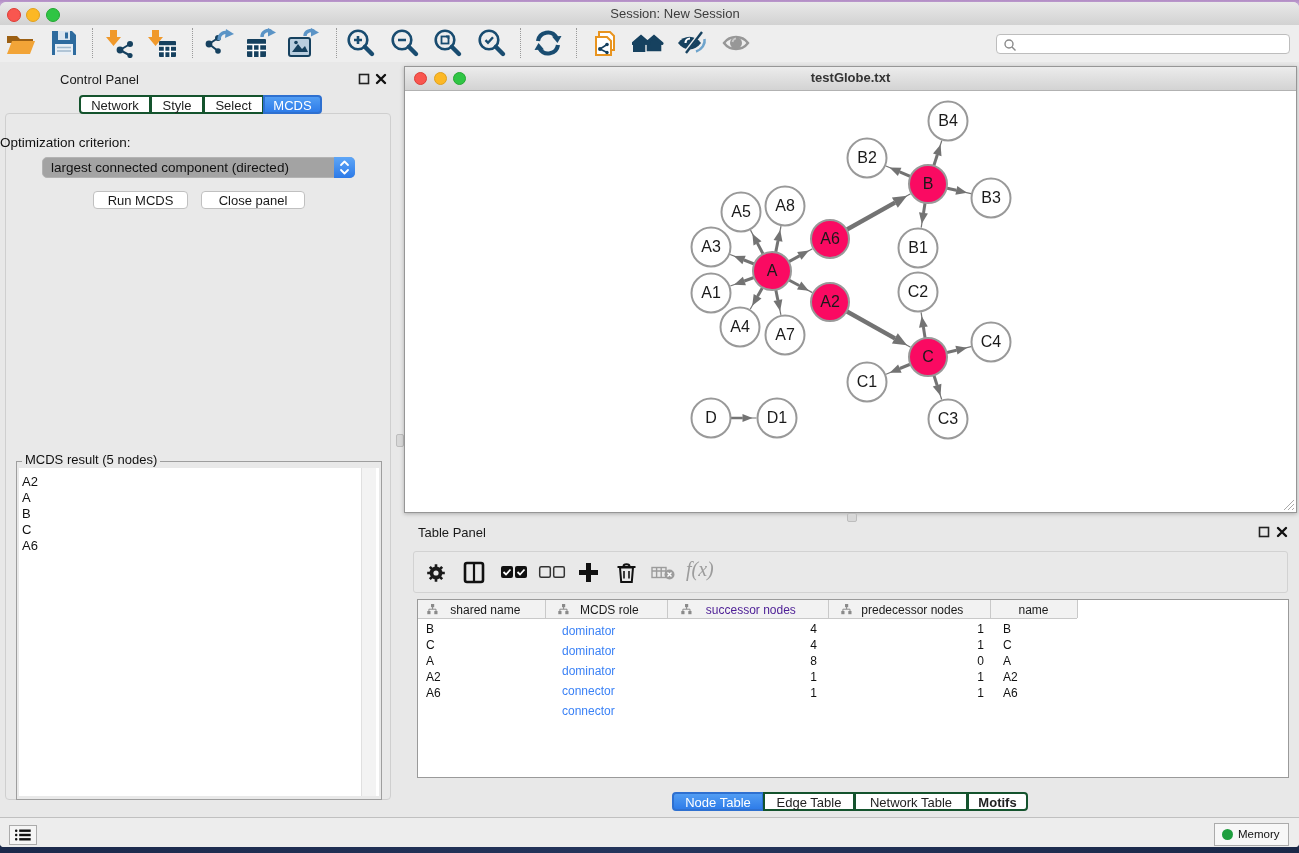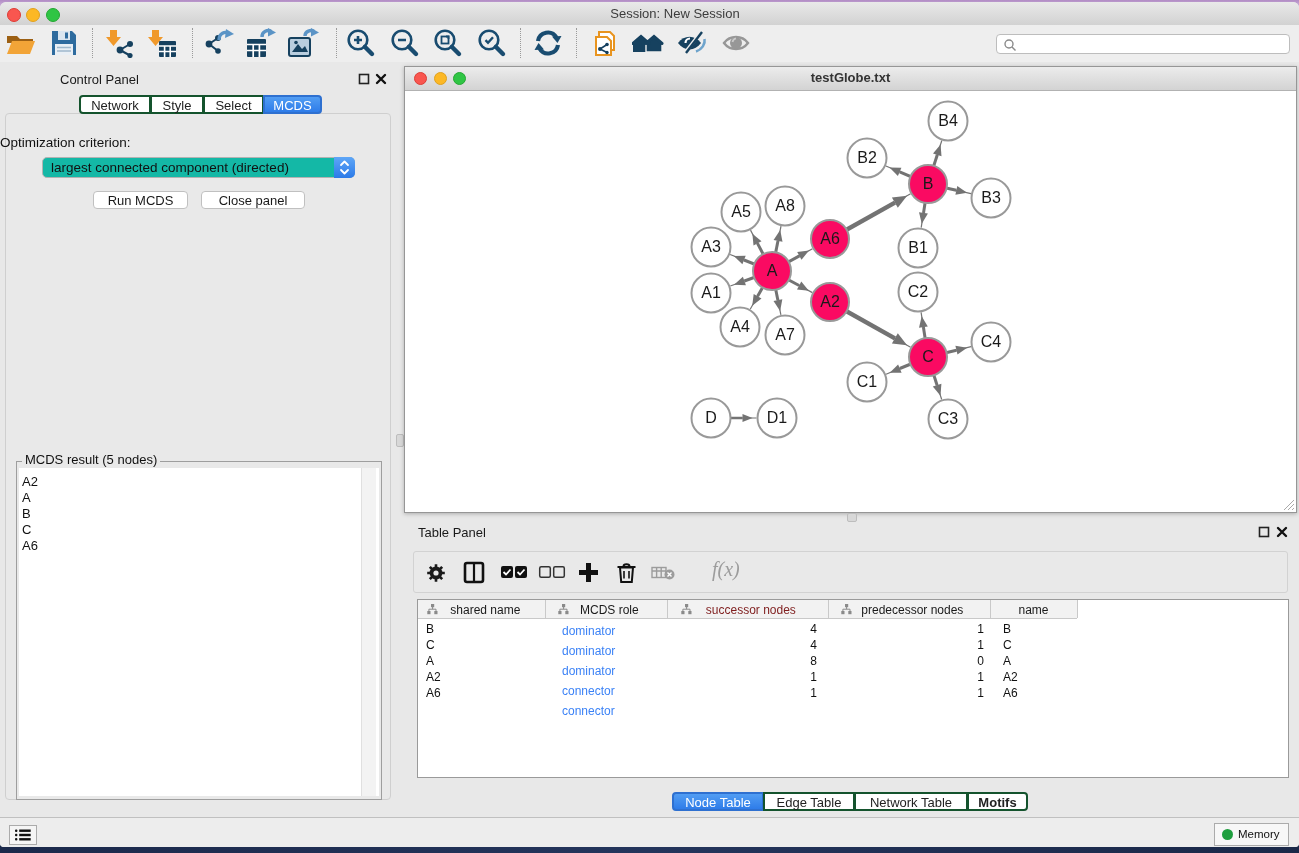--- a/index.html
+++ b/index.html
@@ -149,21 +149,21 @@
       </svg>
   <svg class="abs" style="left:375px;top:11px;" width="12" height="12" viewBox="0 0 12 12">
         <path d="M2 2 L10 10 M10 2 L2 10" stroke="#111" stroke-width="2.4" stroke-linecap="round"></path>
       </svg>
   <div class="abs" style="left:5px;top:51px;width:386px;height:687px;border:1px solid #cfcfcf;border-radius:4px;background:#e9e9e9;box-sizing:border-box;"></div>
   <div class="mactab" style="left:79px;width:72px;border-radius:4px 0 0 4px;">Network</div>
   <div class="mactab" style="left:150px;width:54px;">Style</div>
   <div class="mactab" style="left:203px;width:61px;">Select</div>
   <div class="mactab" style="left:263px;width:59px;border-radius:0 4px 4px 0;background:linear-gradient(#519df3,#2e7ce9);border-color:#2e70d0;color:#fff;">MCDS</div>
   <div class="abs" style="left:0;top:73px;width:397px;font-size:13.5px;color:#111;">Optimization criterion:</div>
-  <div class="abs" style="left:42px;top:95px;width:313px;height:21px;background:#14b8a6;border:1px solid #b3b3b3;border-radius:5px;box-sizing:border-box;">
+  <div class="abs" style="left:42px;top:95px;width:313px;height:21px;background:#a3a3a3;border:1px solid #b3b3b3;border-radius:5px;box-sizing:border-box;">
     <div class="abs" style="left:8px;top:2px;font-size:13.5px;color:#111;">largest connected component (directed)</div>
     <div class="abs" style="right:-1px;top:-1px;width:21px;height:21px;border-radius:0 5px 5px 0;background:linear-gradient(#5ea6f7,#2c7ae8);">
       <svg width="21" height="21" viewBox="0 0 21 21">
             <path d="M7 8 L10.5 4.5 L14 8" fill="none" stroke="#fff" stroke-width="1.8" stroke-linecap="round" stroke-linejoin="round"></path>
             <path d="M7 13 L10.5 16.5 L14 13" fill="none" stroke="#fff" stroke-width="1.8" stroke-linecap="round" stroke-linejoin="round"></path>
           </svg>
     </div>
   </div>
   <div class="btn" style="left:93px;top:129px;width:95px;height:18px;line-height:17px;">Run MCDS</div>
   <div class="btn" style="left:201px;top:129px;width:104px;height:18px;line-height:17px;">Close panel</div>
@@ -329,21 +329,21 @@
           <path d="M8 10 V17.5 M13 10 V17.5" stroke="#111" stroke-width="1.6"></path>
         </svg>
    <svg class="abs" style="left:237px;top:14px;" width="24" height="14" viewBox="0 0 24 14">
           <g stroke="#9c9c9c" fill="none" stroke-width="1.4">
             <rect x="1" y="1.5" width="14" height="10"></rect>
             <path d="M1 5 H15 M5.6 1.5 V11.5 M10.2 1.5 V11.5"></path>
           </g>
           <circle cx="18.5" cy="8.5" r="5" fill="#9c9c9c"></circle>
           <path d="M16.5 6.5 L20.5 10.5 M20.5 6.5 L16.5 10.5" stroke="#fff" stroke-width="1.4"></path>
         </svg>
-   <div class="abs" style="left:272px;top:6px;font-family:'Liberation Serif',serif;font-style:italic;font-size:20px;color:#9c9c9c;margin-left:26px;">f(x)</div>
+   <div class="abs" style="left:272px;top:6px;font-family:'Liberation Serif',serif;font-style:italic;font-size:20px;color:#9c9c9c;">f(x)</div>
   </div>
   <div class="abs" style="left:417px;top:537px;width:872px;height:179px;background:#fff;border:1px solid #9a9a9a;box-sizing:border-box;">
    <div class="abs" style="left:0;top:0;width:659px;height:18px;background:#f2f2f2;border-bottom:1px solid #c9c9c9;"></div>
    <div class="abs" style="left:127px;top:0;width:1px;height:18px;background:#c9c9c9;"></div>
    <div class="abs" style="left:249px;top:0;width:1px;height:18px;background:#c9c9c9;"></div>
    <div class="abs" style="left:410px;top:0;width:1px;height:18px;background:#c9c9c9;"></div>
    <div class="abs" style="left:572px;top:0;width:1px;height:18px;background:#c9c9c9;"></div>
    <div class="abs" style="left:659px;top:0;width:1px;height:18px;background:#c9c9c9;"></div>
    <svg class="abs" style="left:9px;top:4px;" width="11" height="11" viewBox="0 0 11 11">
           <g fill="#8a8a8a">
@@ -372,21 +372,21 @@
         <svg class="abs" style="left:423px;top:4px;" width="11" height="11" viewBox="0 0 11 11">
           <g fill="#8a8a8a">
             <rect x="4" y="0" width="3.2" height="3.2"></rect>
             <rect x="0.3" y="7" width="3.2" height="3.2"></rect>
             <rect x="7.3" y="7" width="3.2" height="3.2"></rect>
           </g>
           <path d="M5.6 3 V5.2 M1.9 7 V5.2 H9 V7" stroke="#8a8a8a" stroke-width="1" fill="none"></path>
         </svg>
    <div class="abs" style="left:0px;top:3px;width:128px;text-align:center;font-size:12px;color:#1a1a1a;">&nbsp;&nbsp;shared name</div>
    <div class="abs" style="left:127px;top:3px;width:122px;text-align:center;font-size:12px;color:#1a1a1a;">&nbsp;&nbsp;MCDS role</div>
-   <div class="abs" style="left:249px;top:3px;width:161px;text-align:center;font-size:12px;color:#7f1d1d;">&nbsp;&nbsp;successor nodes</div>
+   <div class="abs" style="left:249px;top:3px;width:161px;text-align:center;font-size:12px;color:#4c1d95;">&nbsp;&nbsp;successor nodes</div>
    <div class="abs" style="left:410px;top:3px;width:162px;text-align:center;font-size:12px;color:#1a1a1a;">&nbsp;&nbsp;predecessor nodes</div>
    <div class="abs" style="left:572px;top:3px;width:87px;text-align:center;font-size:12px;color:#1a1a1a;">name</div>
    <div class="abs" style="left:8px;top:21px;font-size:12px;line-height:16px;color:#111;">B<br>C<br>A<br>A2<br>A6</div>
    <div class="abs" style="left:144px;top:21px;font-size:12px;line-height:20px;color:#3b82f6;">dominator<br>dominator<br>dominator<br>connector<br>connector</div>
    <div class="abs" style="left:299px;top:21px;width:100px;text-align:right;font-size:12px;line-height:16px;color:#111;">4<br>4<br>8<br>1<br>1</div>
    <div class="abs" style="left:466px;top:21px;width:100px;text-align:right;font-size:12px;line-height:16px;color:#111;">1<br>1<br>0<br>1<br>1</div>
    <div class="abs" style="left:585px;top:21px;font-size:12px;line-height:16px;color:#111;">B<br>C<br>A<br>A2<br>A6</div>
   </div>
   <div class="mactab" style="left:672px;top:730px;width:92px;border-radius:4px 0 0 4px;background:linear-gradient(#519df3,#2e7ce9);border-color:#2e70d0;color:#fff;">Node Table</div>
   <div class="mactab" style="left:763px;top:730px;width:92px;">Edge Table</div>

